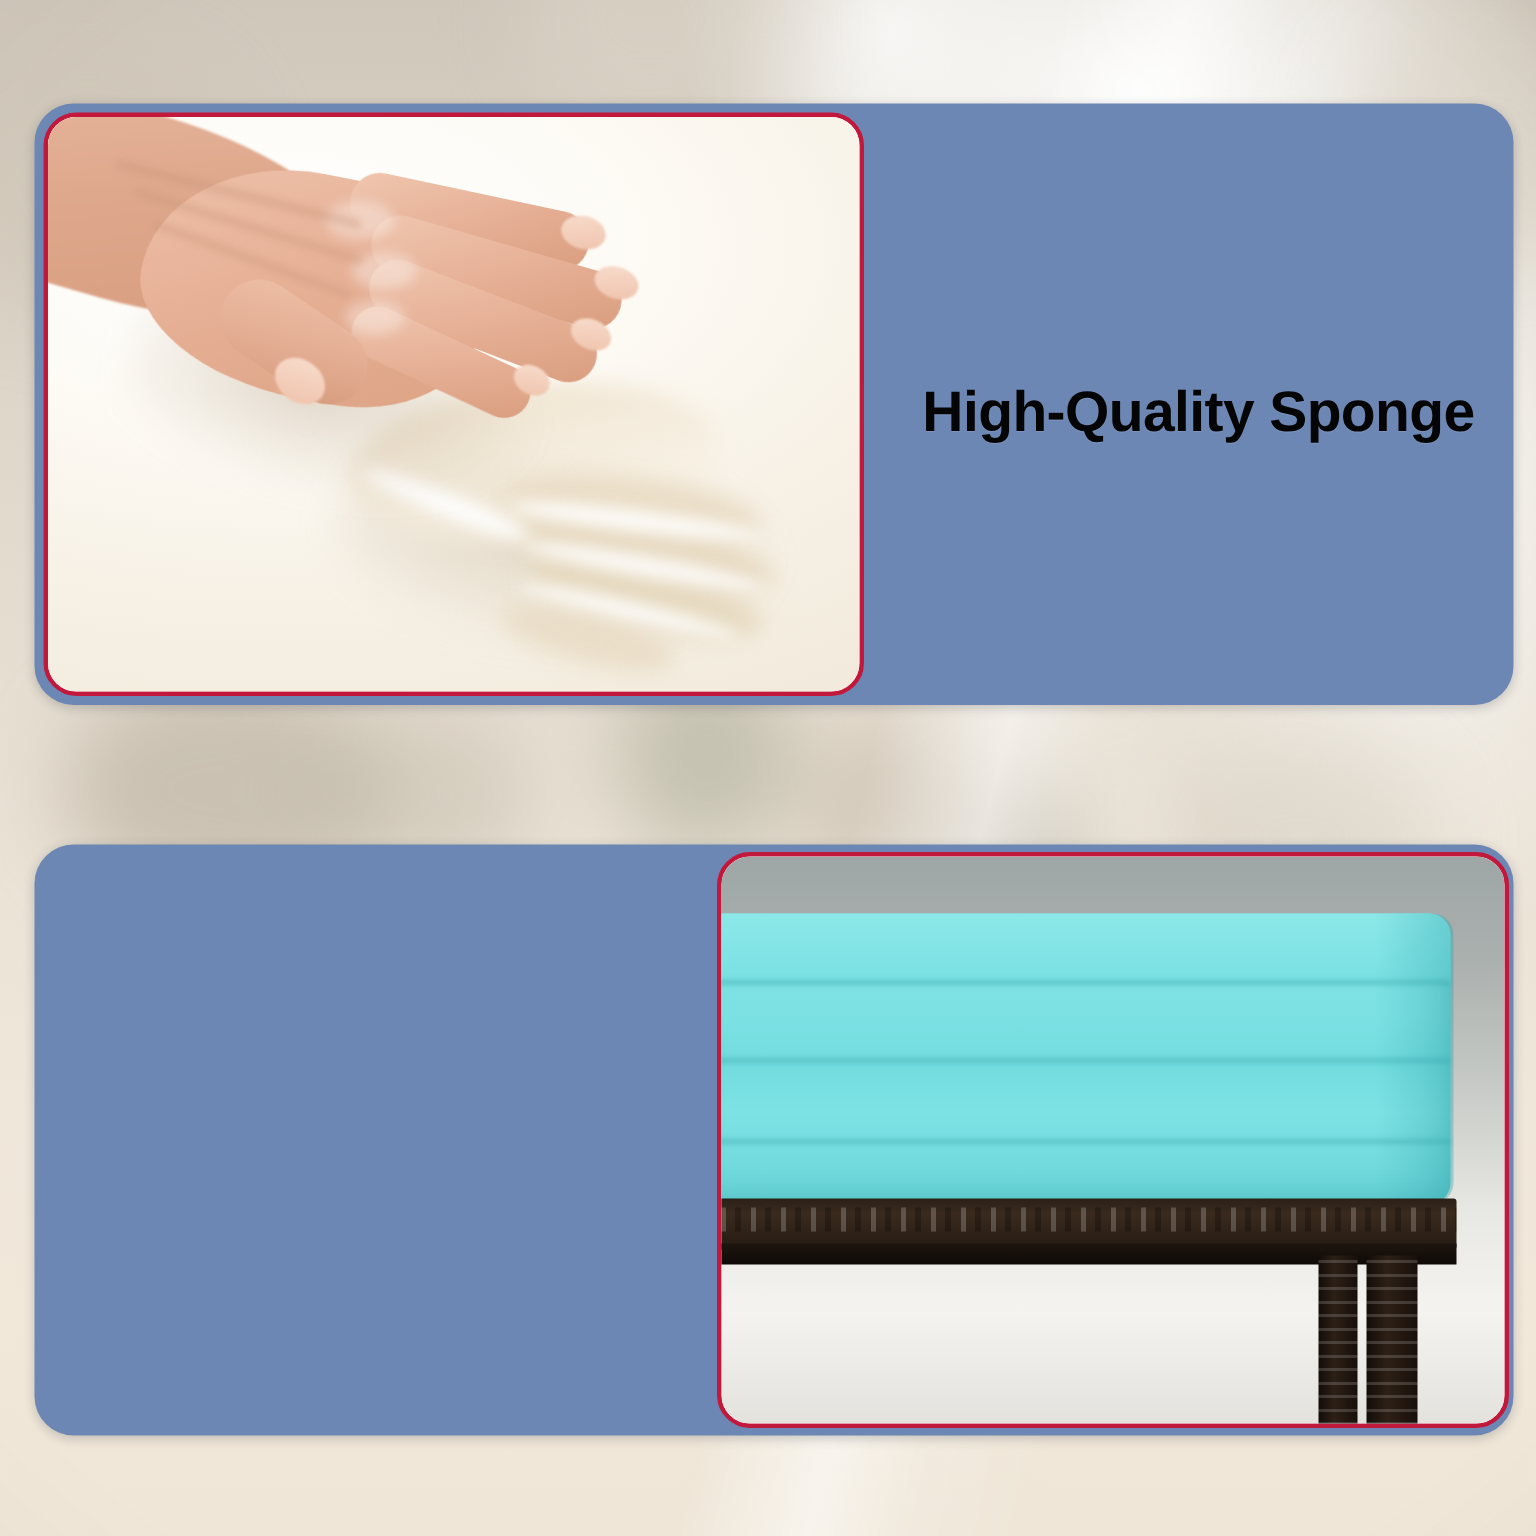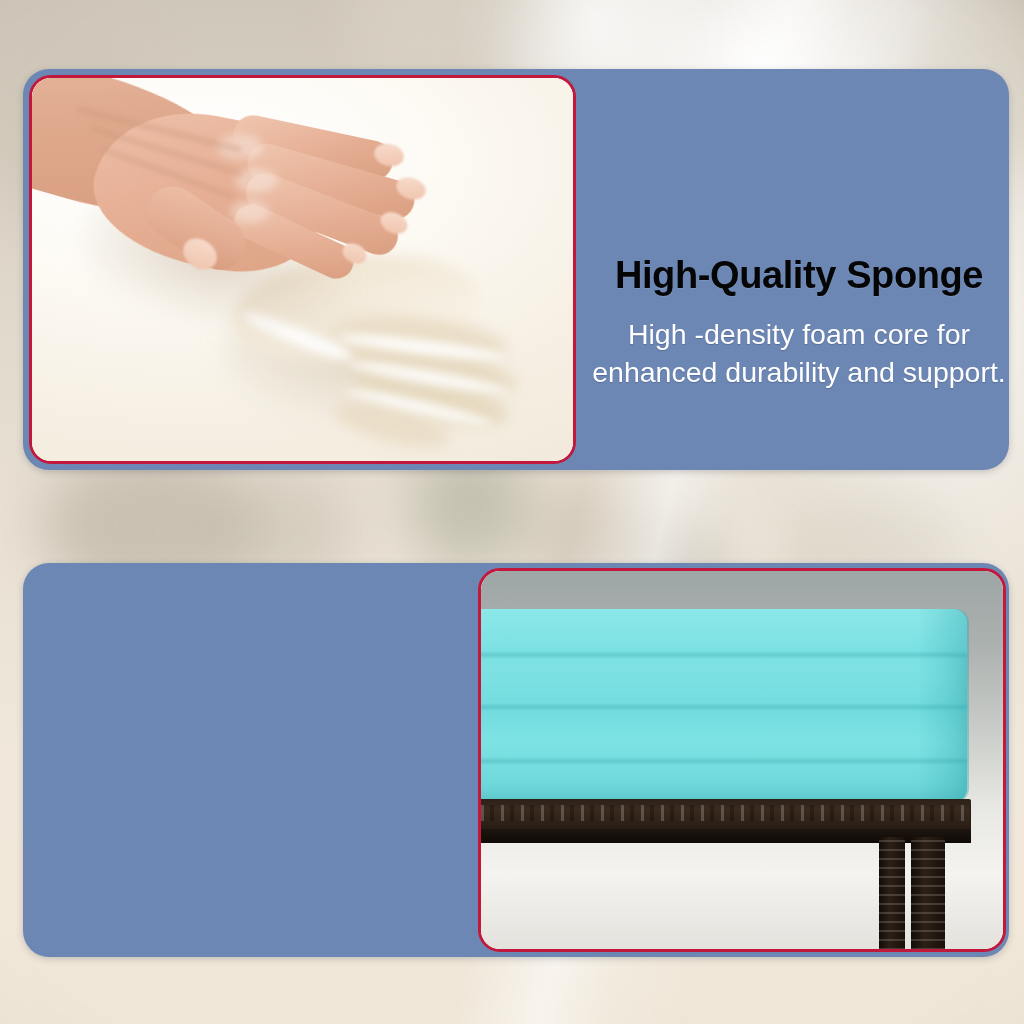--- a/index.html
+++ b/index.html
@@ -299,21 +299,20 @@
             <span class="knuck k3"></span>
           <span class="tendon t1"></span>
             <span class="tendon t2"></span>
             <span class="tendon t3"></span>
         </div>
       </div>
     </div>
 
     <div class="txt" id="text-top">
       <div class="headline" id="headline-top">High-Quality Sponge</div>
-      <div class="body" id="body-top">High -density foam  core for enhanced durability and support.</div>
     </div>
   </div>
 
   <div class="card" id="card-bottom">
 
     <div class="photo" id="photo-bench">
       <div class="photo-inner bench-bg">
         <div class="cushion">
           <span class="cushion-top"></span>
           <span class="seam s1"></span>

